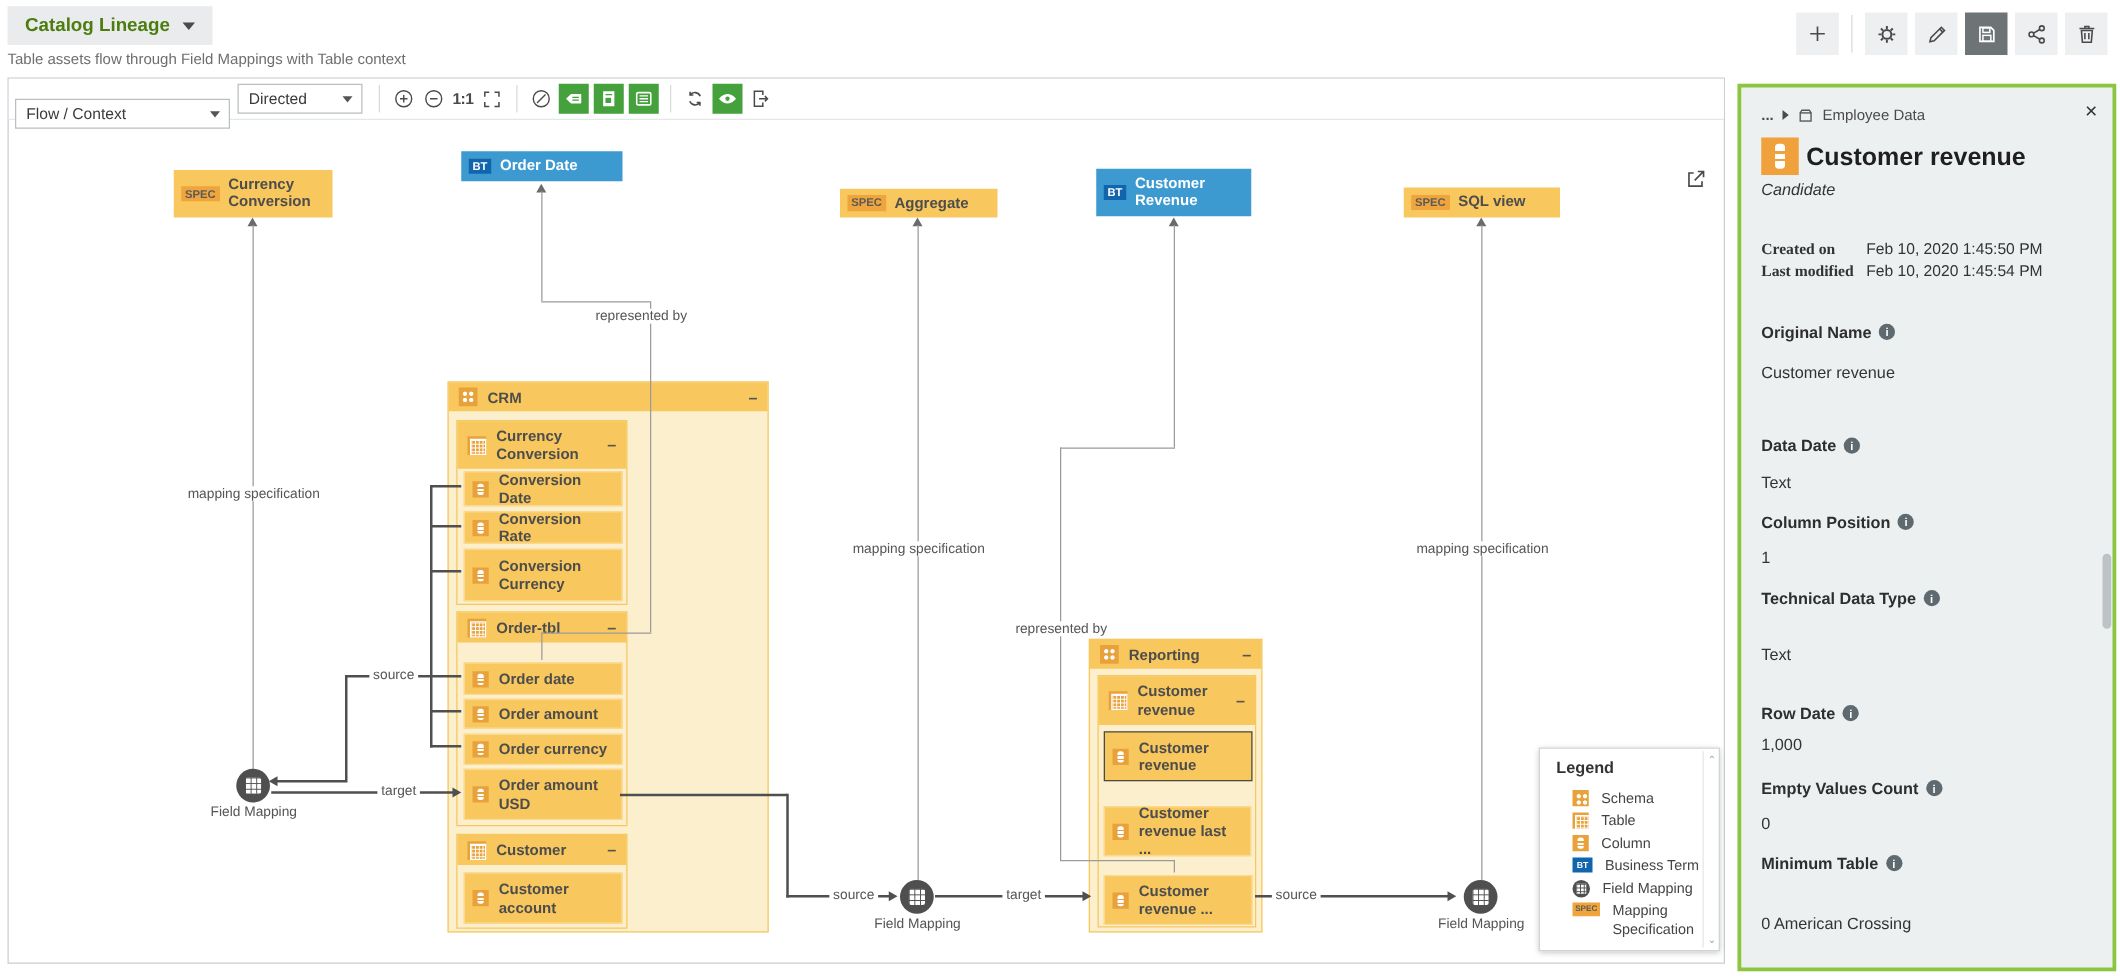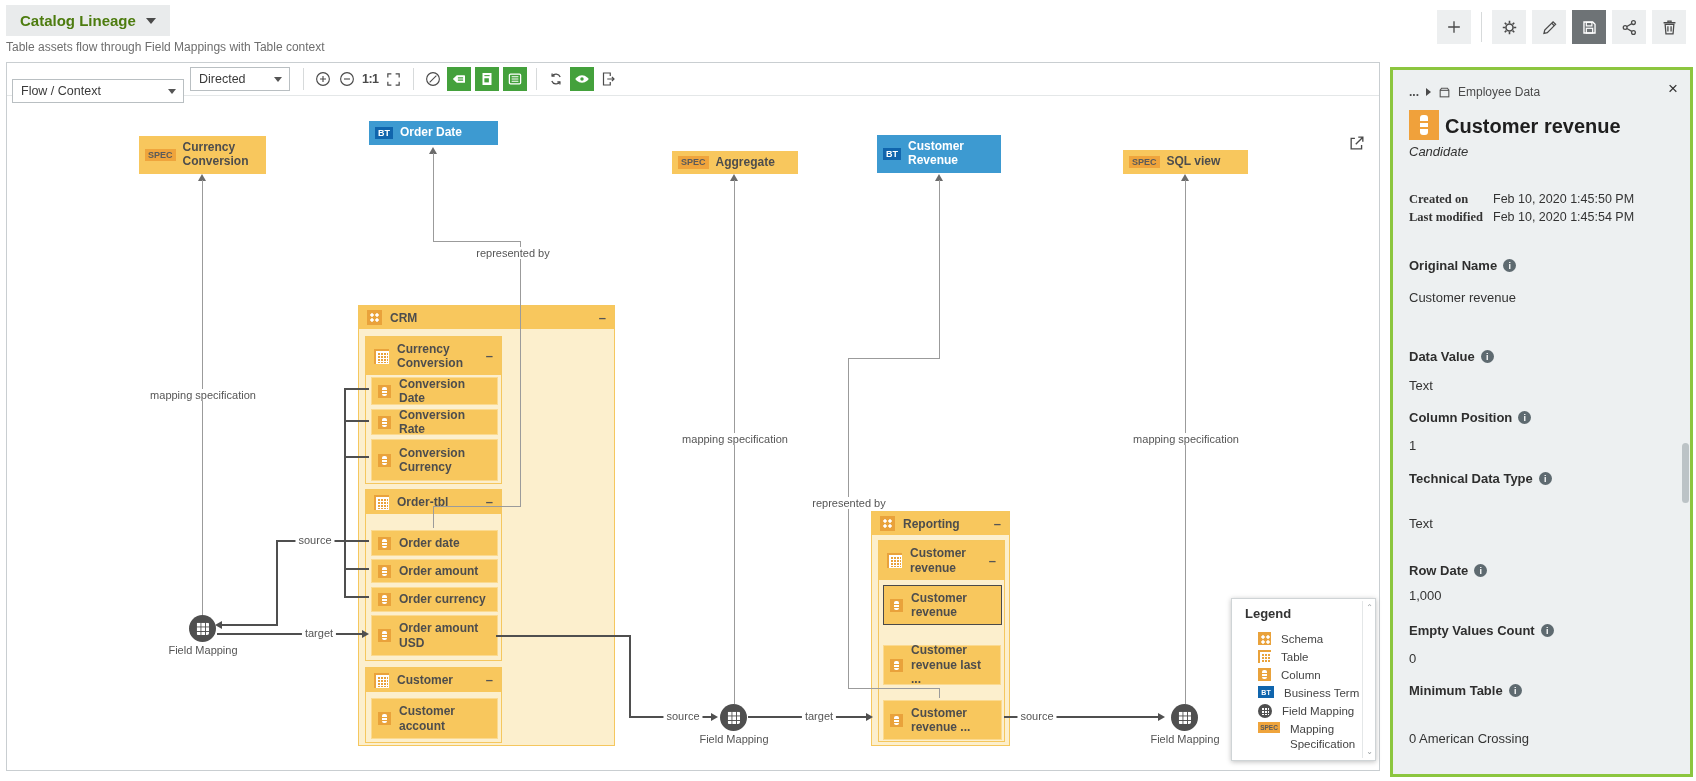--- a/index.html
+++ b/index.html
@@ -499,21 +499,21 @@
         <span>Feb 10, 2020 1:45:54 PM</span>
       </div>
 
     <div class="pn fld-label" style="top:188px">
       <span>Original Name</span>
         <i class="info-i">i</i>
       </div>
     <div class="pn fld-value" style="top:220px">Customer revenue</div>
 
     <div class="pn fld-label" style="top:279px">
-      <span>Data Value</span>
+      <span>Data Date</span>
         <i class="info-i">i</i>
       </div>
     <div class="pn fld-value" style="top:308px">Text</div>
 
     <div class="pn fld-label" style="top:340px">
       <span>Column Position</span>
         <i class="info-i">i</i>
       </div>
     <div class="pn fld-value" style="top:368px">1</div>
 

